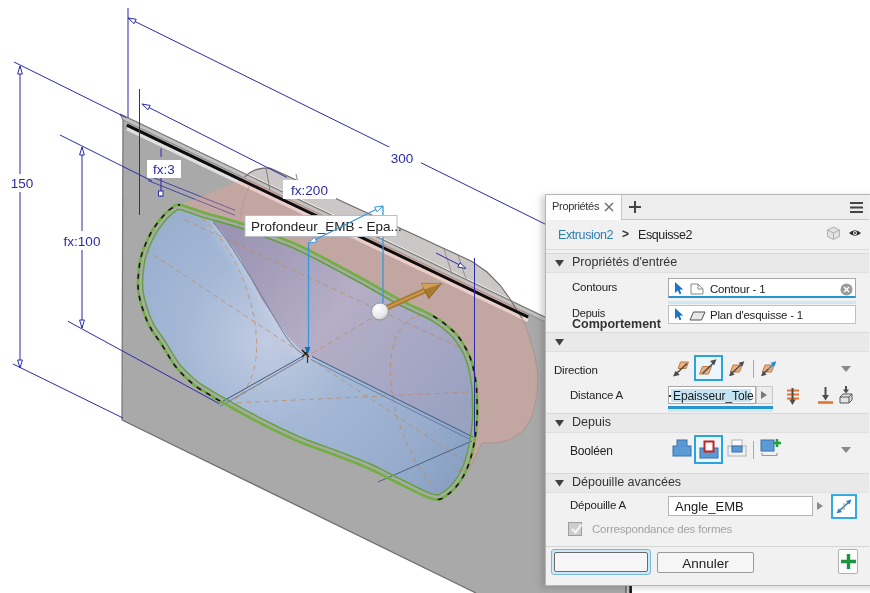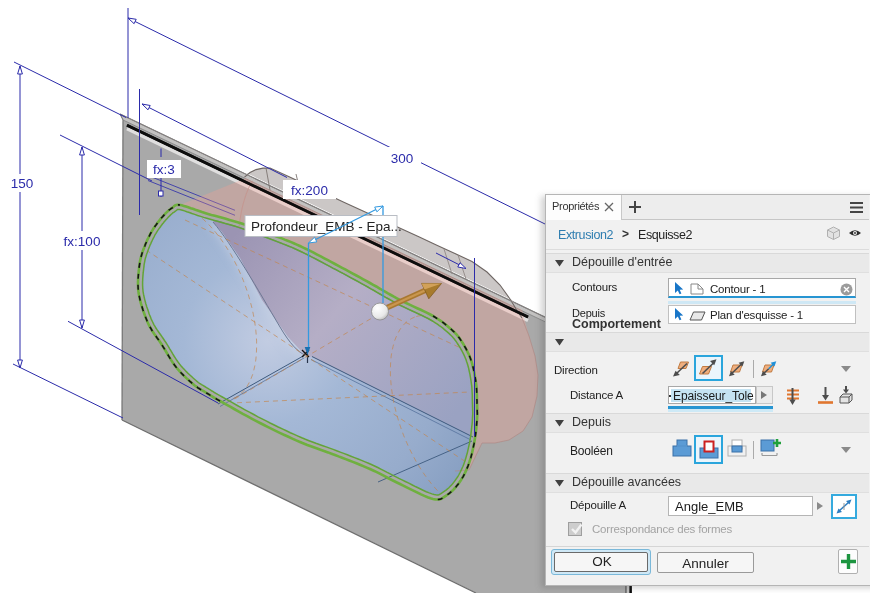--- a/index.html
+++ b/index.html
@@ -172,21 +172,21 @@
 <svg style="position:absolute;left:302px;top:32px" width="14" height="12" viewBox="0 0 14 12">
         <path d="M1,6 Q7,0.5 13,6 Q7,11.5 1,6 Z" fill="#2d2d2d"></path>
         <circle cx="7" cy="6" r="2" fill="#f0f0f0"></circle>
         <circle cx="7" cy="6" r="0.9" fill="#2d2d2d"></circle>
       </svg>
 <div style="position:absolute;left:0;top:54px;width:323px;height:1px;background:#dcdcdc"></div>
 <div style="position:absolute;left:0;top:58px;width:323px;height:20px;background:#e9e9e9;border-top:1px solid #d9d9d9;border-bottom:1px solid #dfdfdf"></div>
       <svg style="position:absolute;left:9px;top:65px" width="9" height="7">
         <path d="M0,0 H9 L4.5,6.5 Z" fill="#404040"></path>
       </svg>
-      <div style="position:absolute;left:26px;top:60px;font-size:12.5px;font-weight:400;color:#333">Dépouille d'entrée</div>
+      <div style="position:absolute;left:26px;top:60px;font-size:12.5px;font-weight:400;color:#333">Propriétés d'entrée</div>
 <div style="position:absolute;left:26px;top:86px;font-size:11.5px;letter-spacing:-0.2px;color:#222">Contours</div>
 <div style="position:absolute;left:122px;top:83px;width:188px;height:20px;background:#fff;border:1px solid #a8a8a8;border-bottom:2px solid #2795d2"></div>
 <div style="position:absolute;left:122px;top:106px;width:188px;height:3px;background:#cfe8f5"></div>
 <svg style="position:absolute;left:128px;top:87px" width="11" height="13" viewBox="0 0 11 13">
         <path d="M1,0 L1,11 L3.8,8.6 L5.6,12.3 L7.4,11.4 L5.7,7.8 L9.2,7.4 Z" fill="#1976c8"></path>
       </svg>
 <svg style="position:absolute;left:144px;top:88px" width="14" height="12" viewBox="0 0 14 12">
         <path d="M1,11 L1,1 L8,1 L13,6 L13,11 Z" fill="#fff" stroke="#888"></path>
         <path d="M8,1 L8,6 L13,6" fill="none" stroke="#888"></path>
       </svg>
@@ -314,19 +314,18 @@
         <path d="M9,5 L9,12" stroke="#999" stroke-width="1"></path>
       </svg>
 <div style="position:absolute;left:22px;top:327px;width:14px;height:14px;background:#cdcdcd;border:1px solid #9e9e9e"></div>
 <svg style="position:absolute;left:23px;top:326px" width="15" height="15" viewBox="0 0 15 15">
         <path d="M3,8 L6.5,11.5 L12.5,3.5" stroke="#f2f2f2" stroke-width="2.4" fill="none"></path>
       </svg>
 <div style="position:absolute;left:46px;top:328px;font-size:11.5px;letter-spacing:-0.2px;color:#a3a3a3">Correspondance des formes</div>
 <div style="position:absolute;left:0;top:351px;width:323px;height:1px;background:#d5d5d5"></div>
 <div style="position:absolute;left:5px;top:354px;width:100px;height:26px;background:#cfe8f6;border:1px solid #7ab8d9;border-radius:3px"></div>
 <div style="position:absolute;left:8px;top:357px;width:94px;height:20px;background:#f6f6f6;border:1px solid #6a6a6a;border-radius:2px"></div>
-<div style="position:absolute;left:5px;top:354px;width:102px;height:26px;font-size:13.5px;color:#222;text-align:center;line-height:26px">OK</div>
 <div style="position:absolute;left:111px;top:357px;width:97px;height:21px;background:#f6f6f6;border:1px solid #9a9a9a;border-radius:2px;font-size:13.5px;color:#222;text-align:center;line-height:21px">Annuler</div>
 <div style="position:absolute;left:292px;top:354px;width:20px;height:25px;background:#fdfdfd;border:1px solid #b0b0b0;border-radius:2px"></div>
 <svg style="position:absolute;left:294px;top:356px" width="17" height="21" viewBox="0 0 17 21">
         <path d="M8.5,3 L8.5,18 M1,10.5 L16,10.5" stroke="#1d9540" stroke-width="3.4"></path>
       </svg>
 </div>
 </div>
 </body></html>

